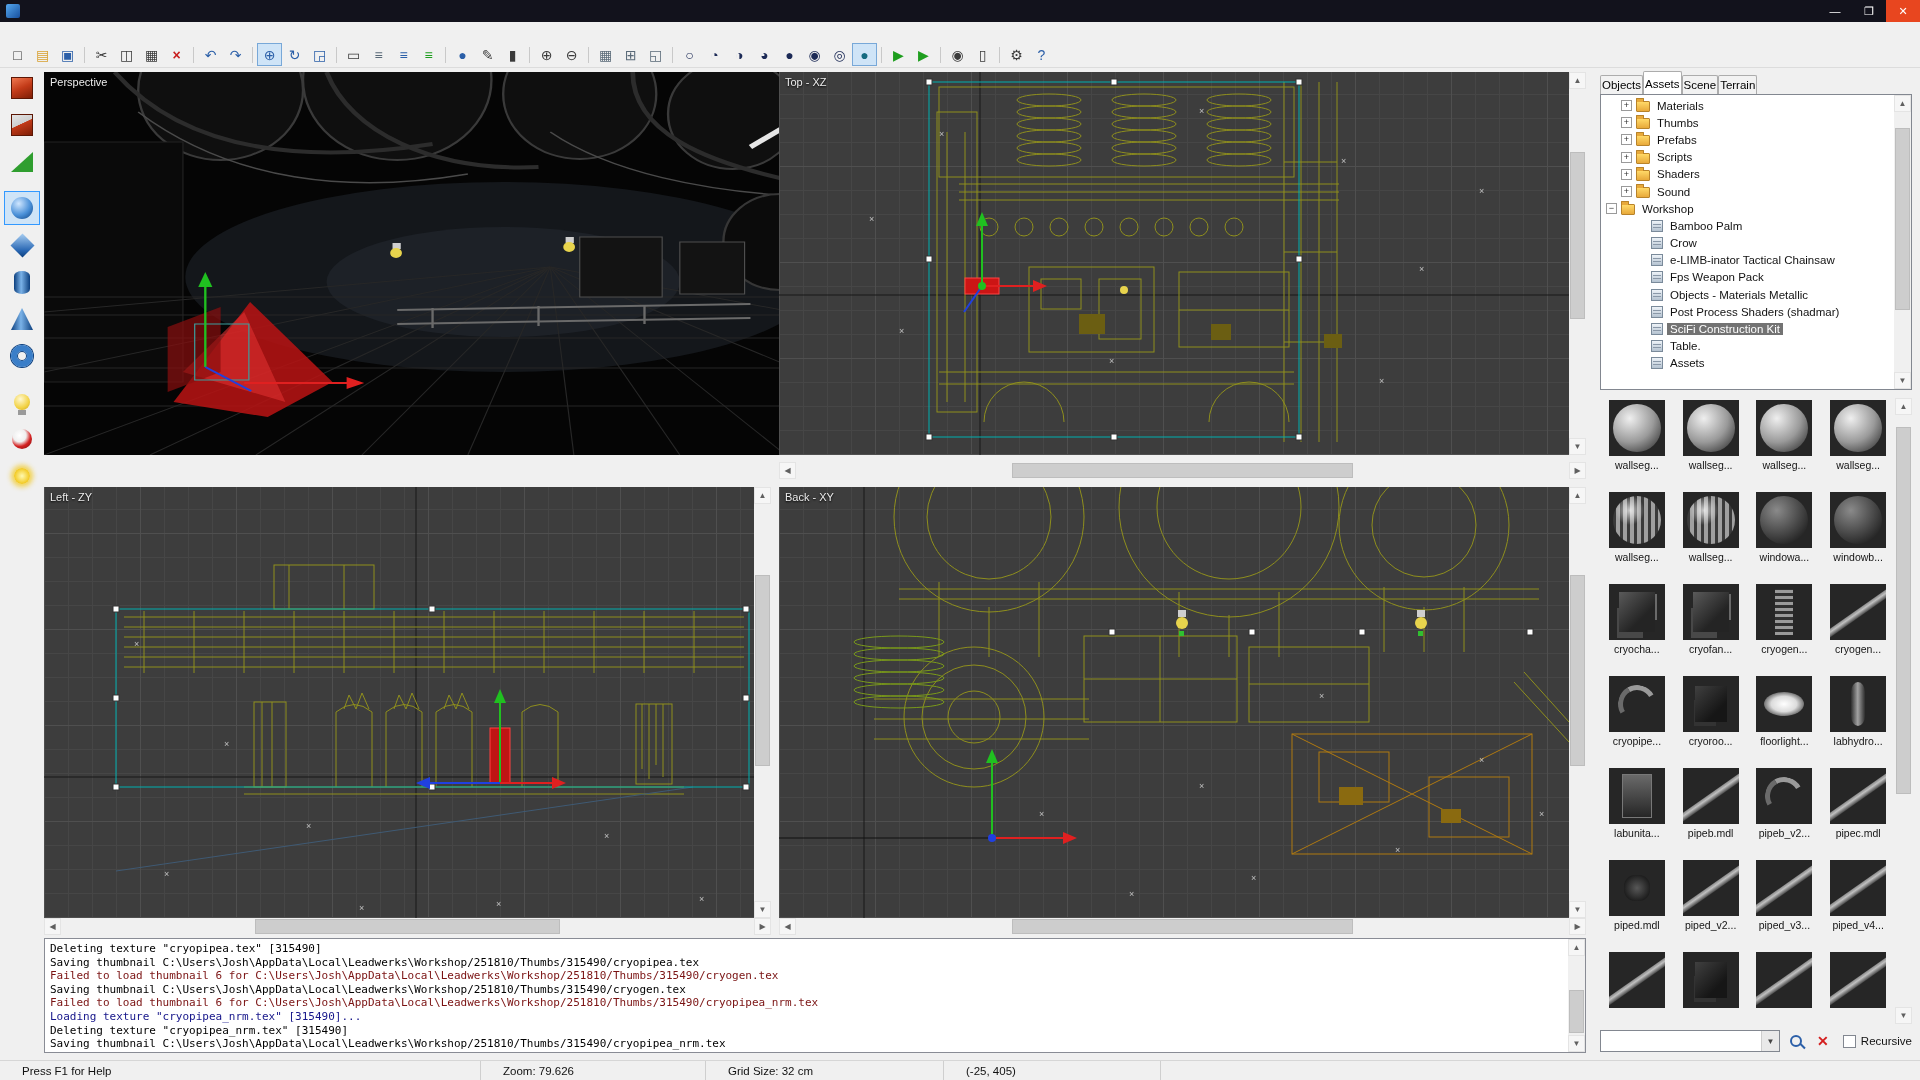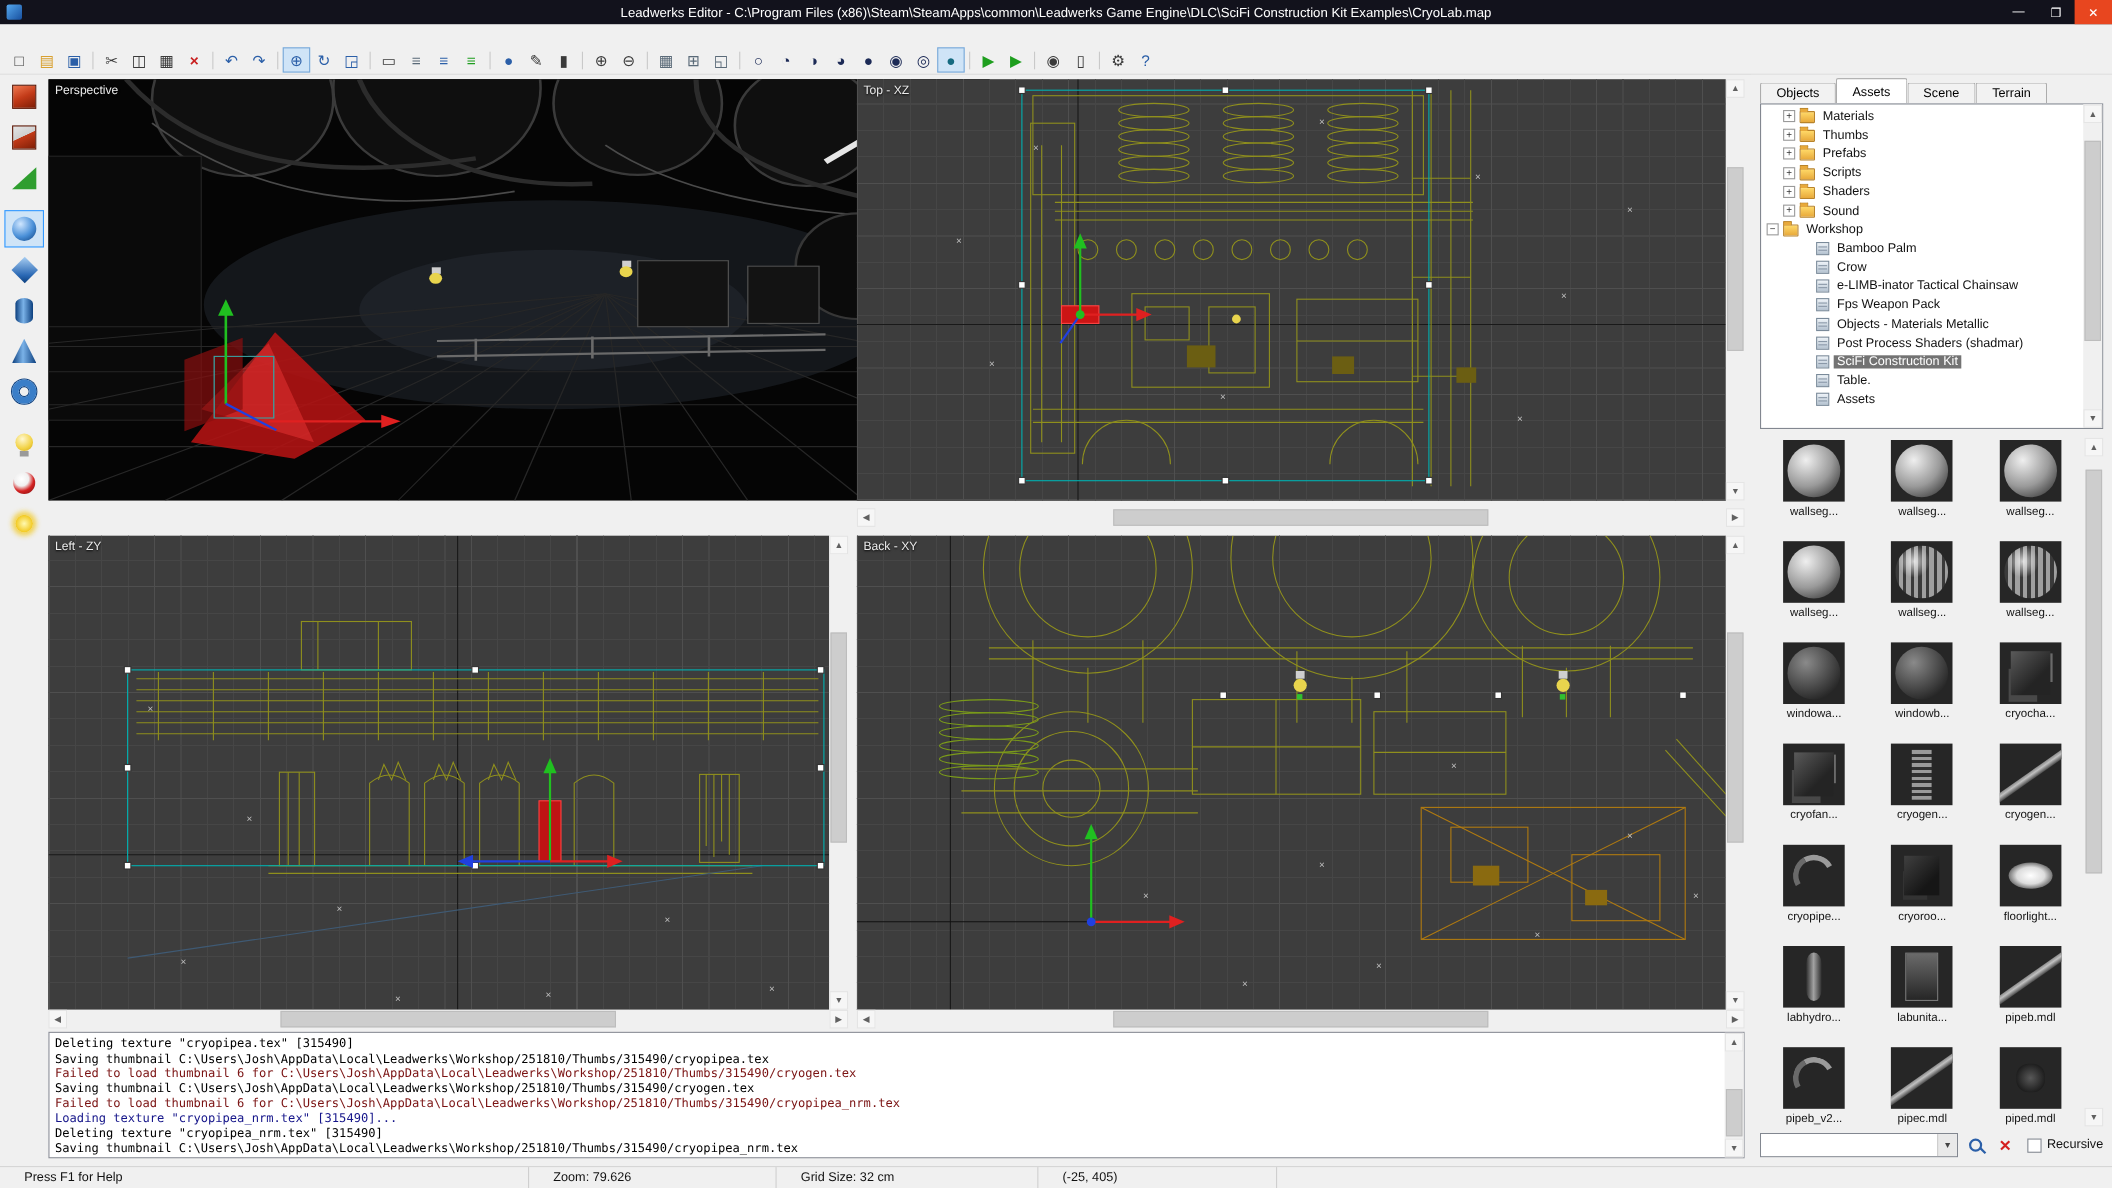--- a/index.html
+++ b/index.html
@@ -74,39 +74,39 @@
 .console{position:absolute;left:44px;top:938px;width:1542px;height:115px;background:#fff;border:1px solid #898c95;display:flex}
 .console-lines{flex:1;padding:3px 5px;font-family:"DejaVu Sans Mono",monospace;font-size:11px;line-height:13.6px;overflow:hidden}
 .cline{white-space:pre;color:#000}
 .cline.err{color:#7a1212}
 .cline.info{color:#15158a}
 .console .sb-v{position:relative;flex:none}
 
 
 .rpanel{position:absolute;left:1592px;top:68px;width:328px;bottom:20px;background:#f0f0f0}
 .tabs{position:absolute;left:8px;top:3px;display:flex;align-items:flex-end;height:23px}
-.tab{padding:3px 14px;font-size:11.5px;border:1px solid #acacac;border-bottom:none;background:#f2f2f2;border-radius:2px 2px 0 0;font-family:inherit;height:19px}
+.tab{padding:3px 1px;font-size:11.5px;border:1px solid #acacac;border-bottom:none;background:#f2f2f2;border-radius:2px 2px 0 0;font-family:inherit;height:19px}
 .tab.selected{background:#fff;height:23px;padding-top:5px}
 .tree-wrap{position:absolute;left:8px;top:26px;right:8px;height:296px;background:#fff;border:1px solid #828790;display:flex}
 .tree{flex:1;overflow:hidden;padding-top:2px}
 .tree-row{display:flex;align-items:center;height:17.2px;font-size:11.5px;white-space:nowrap}
 .tree-row.d0{padding-left:5px}.tree-row.d1{padding-left:20px}.tree-row.d2{padding-left:35px}
 .toggle{flex:none;width:11px;height:11px;border:1px solid #9a9a9a;background:#fff;font-size:9px;line-height:9px;text-align:center;margin-right:4px;color:#333}
 .toggle:empty{border-color:transparent;background:transparent}
 .ticon{flex:none;width:14px;height:11px;margin-right:4px;position:relative}
 .ticon.folder{background:linear-gradient(#ffd968,#e8a93a);border:1px solid #b8832a;border-radius:1px;margin-top:2px}
 .ticon.folder::before{content:"";position:absolute;top:-4px;left:-1px;width:6px;height:3px;background:#e8a93a;border:1px solid #b8832a;border-bottom:none;border-radius:1px 1px 0 0}
 .ticon.package{width:12px;height:12px;background:linear-gradient(#eef3f8,#b4c2d0);border:1px solid #7a8a9a}
 .ticon.package::before{content:"";position:absolute;left:1px;right:1px;top:3px;height:1px;background:#8a98a8;box-shadow:0 3px 0 #8a98a8}
 .tlabel{padding:0 3px}
 .tree-row.selected .tlabel{background:#737373;color:#fff}
 .tree-wrap .sb-v{position:relative;flex:none}
 
 .assets-wrap{position:absolute;left:8px;top:330px;right:8px;bottom:36px;display:flex}
-.asset-grid{flex:1;display:grid;grid-template-columns:repeat(3,1fr);grid-auto-rows:92px;overflow:hidden;padding-top:2px}
+.asset-grid{flex:1;display:grid;grid-template-columns:repeat(4,1fr);grid-auto-rows:92px;overflow:hidden;padding-top:2px}
 .asset-cell{text-align:center}
 .thumb{width:56px;height:56px;background:#262626;margin:0 auto;position:relative;overflow:hidden}
 .thumb::after{content:"";position:absolute}
 .thumb.sphere::after{inset:4px;border-radius:50%;background:radial-gradient(circle at 35% 30%,#efefef,#9a9a9a 52%,#3c3c3c 88%)}
 .thumb.sphere-ribbed::after{inset:4px;border-radius:50%;background:radial-gradient(circle at 35% 30%,rgba(255,255,255,.75),rgba(255,255,255,0) 32%),repeating-linear-gradient(90deg,#3a3a3a 0 3px,#9f9f9f 3px 7px)}
 .thumb.sphere-dark::after{inset:4px;border-radius:50%;background:radial-gradient(circle at 35% 30%,#8a8a8a,#4a4a4a 50%,#191919 88%)}
 .thumb.machine::after{inset:8px 10px;background:linear-gradient(135deg,#5a5a5a,#242424 65%);box-shadow:-7px 11px 0 -5px #484848,9px -5px 0 -7px #6a6a6a}
 .thumb.machine-dark::after{inset:10px 12px;background:linear-gradient(135deg,#404040,#161616 70%);box-shadow:-6px 9px 0 -5px #333}
 .thumb.coil::after{left:19px;right:19px;top:5px;bottom:5px;background:repeating-linear-gradient(0deg,#9a9a9a 0 3px,#303030 3px 6px)}
 .thumb.pipe::after{left:-10px;right:-10px;top:26px;height:7px;background:linear-gradient(#8a8a8a,#c0c0c0 40%,#4a4a4a);transform:rotate(-35deg)}
@@ -135,21 +135,20 @@
 .status-seg.b{border-left:1px solid #cfcfcf}
 .s1{width:480px}.s2{width:225px}.s3{width:238px}.s4{width:217px}.s5{flex:1}
 </style>
 </head>
 <body>
 
 <div id="app">
 
   <div class="titlebar">
     <div class="win-icon"></div>
-    <div class="title-text">Leadwerks Editor - C:\Program Files (x86)\Steam\SteamApps\common\Leadwerks Game Engine\DLC\SciFi Construction Kit Examples\CryoLab.map</div>
     <div class="win-btns">
       <button class="win-btn">—</button>
       <button class="win-btn">❐</button>
       <button class="win-btn close">✕</button>
     </div>
   </div>
 
 
   <div class="toolbar">
 

